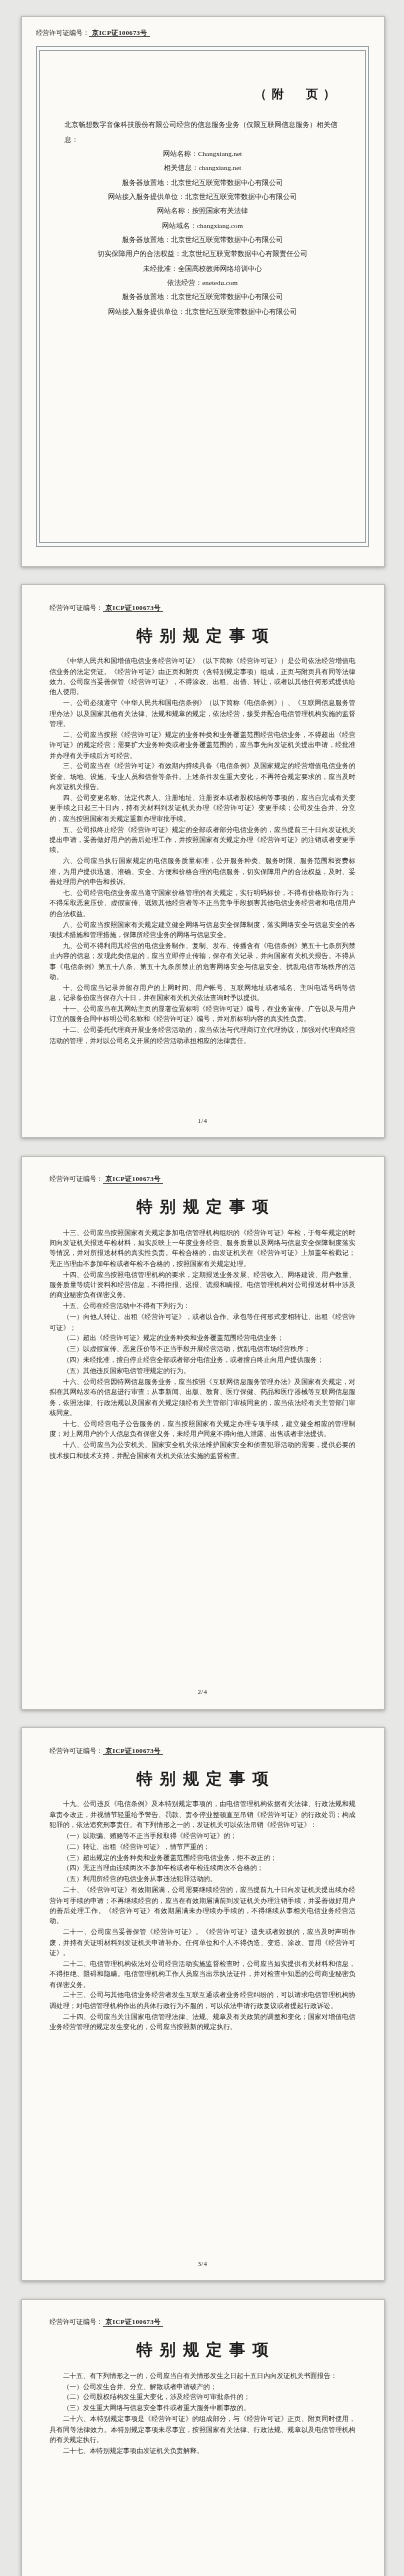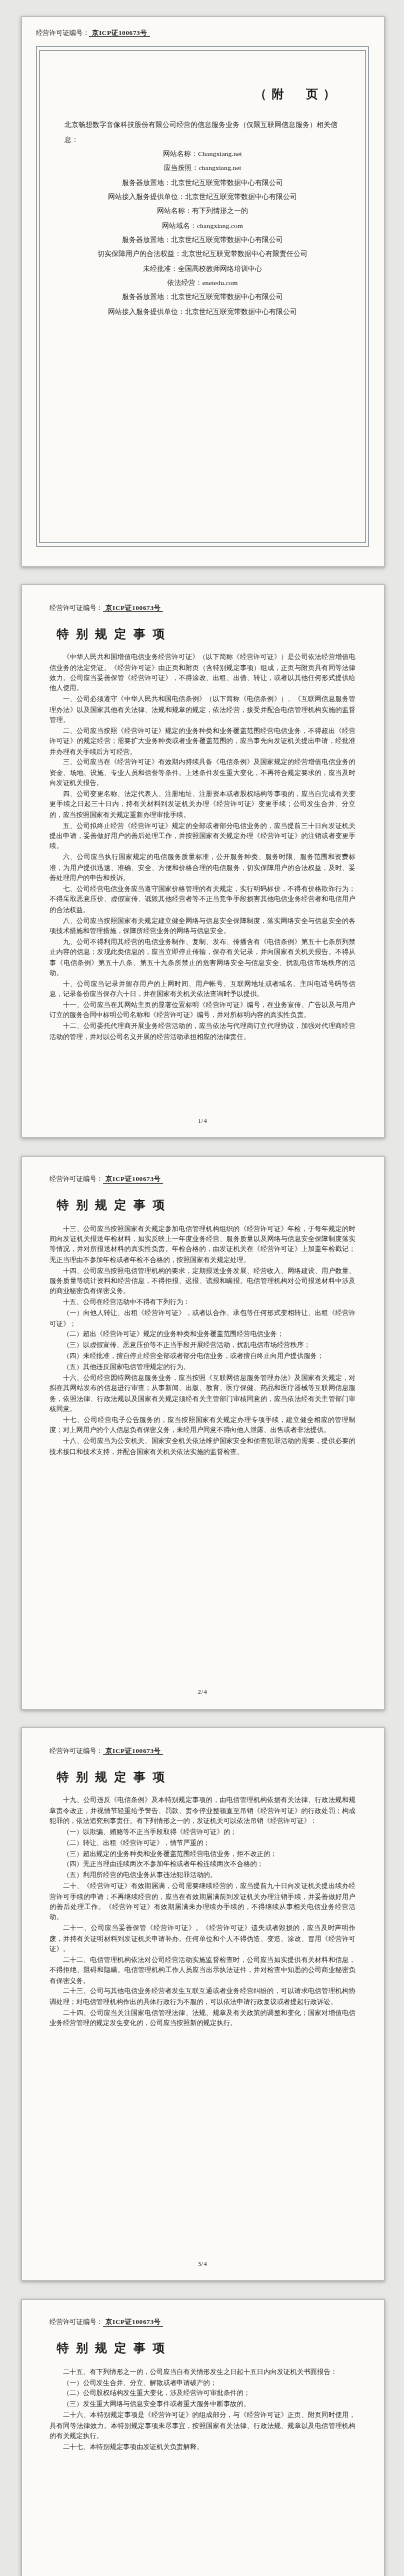--- a/index.html
+++ b/index.html
@@ -55,21 +55,22 @@
     margin-top: 7px;
     font-weight: bold;
   }
   .cert-body { margin-top: 15.5px; font-size: 7px; line-height: 2.05; }
   .cert-body p { margin: 0; }
   .cert-line { margin: 0; text-align: center; }
 
   
   .prov-title {
     margin: 13.4px 0 9.3px;
-    font-size: 12px;
+    text-align: center;
+    font-size: 16px;
     font-weight: bold;
     letter-spacing: 7.2px;
     text-indent: 7.2px;
   }
   .prov-body {
     font-size: 6.7px;
     line-height: 1.55;
     text-align: justify;
     color: #242424;
   }
@@ -95,24 +96,24 @@
     <div class="lic-line">
       <span>经营许可证编号：</span><span class="lic-no">京ICP证100673号</span>
     </div>
     <div class="frame-outer">
       <div class="frame-inner">
         <div class="cert-sub">（附　页）</div>
         <div class="cert-body">
           <p>北京畅想数字音像科技股份有限公司经营的信息服务业务（仅限互联网信息服务）相关信息：</p>
           <div>
               <p class="cert-line">网站名称：Changxiang.net</p>
-              <p class="cert-line">应当按照：changxiang.net</p>
+              <p class="cert-line">相关信息：changxiang.net</p>
               <p class="cert-line">服务器放置地：北京世纪互联宽带数据中心有限公司</p>
               <p class="cert-line">网站接入服务提供单位：北京世纪互联宽带数据中心有限公司</p>
-              <p class="cert-line">网站名称：有下列情形之一的</p>
+              <p class="cert-line">网站名称：按照国家有关法律</p>
               <p class="cert-line">网站域名：changxiang.com</p>
               <p class="cert-line">服务器放置地：北京世纪互联宽带数据中心有限公司</p>
               <p class="cert-line">切实保障用户的合法权益：北京世纪互联宽带数据中心有限责任公司</p>
               <p class="cert-line">未经批准：全国高校教师网络培训中心</p>
               <p class="cert-line">依法经营：enetedu.com</p>
               <p class="cert-line">服务器放置地：北京世纪互联宽带数据中心有限公司</p>
               <p class="cert-line">网站接入服务提供单位：北京世纪互联宽带数据中心有限公司</p>
             </div>
         </div>
       </div>

